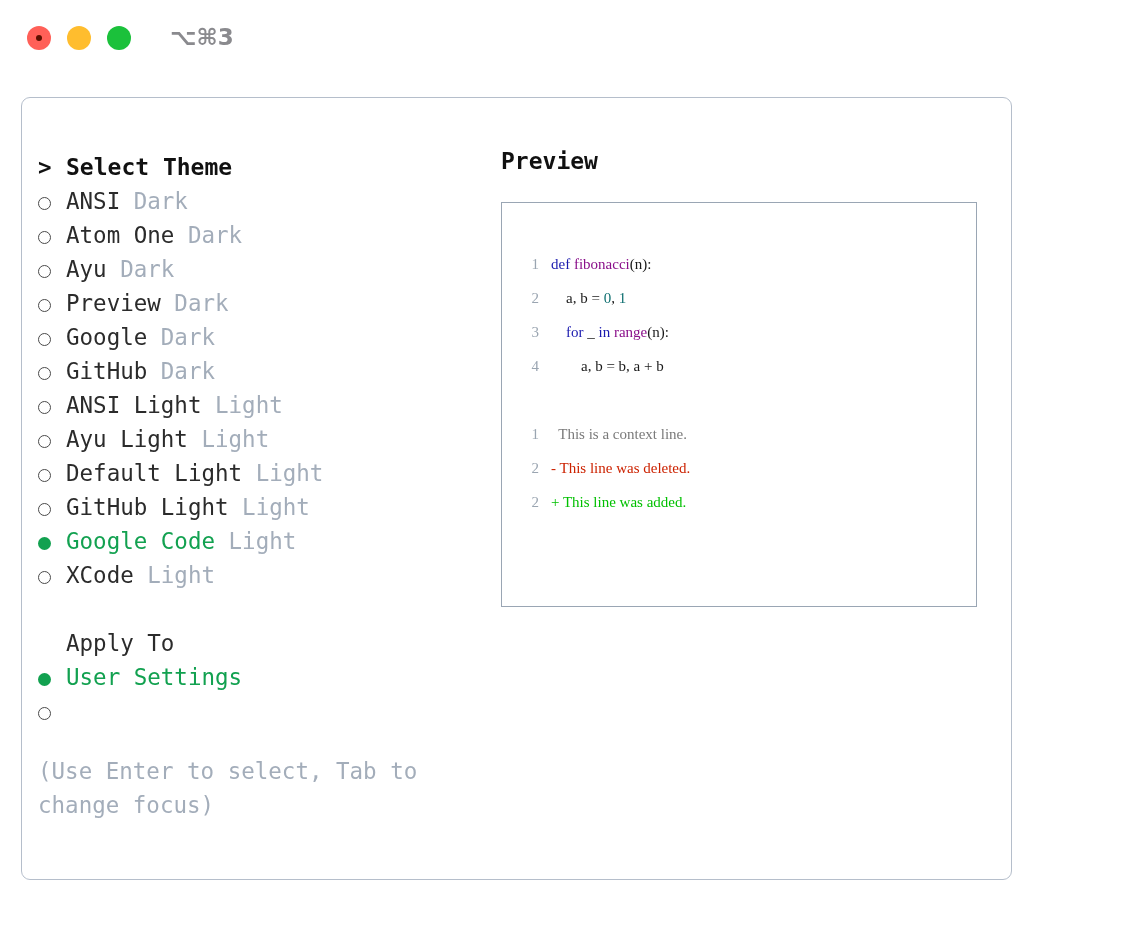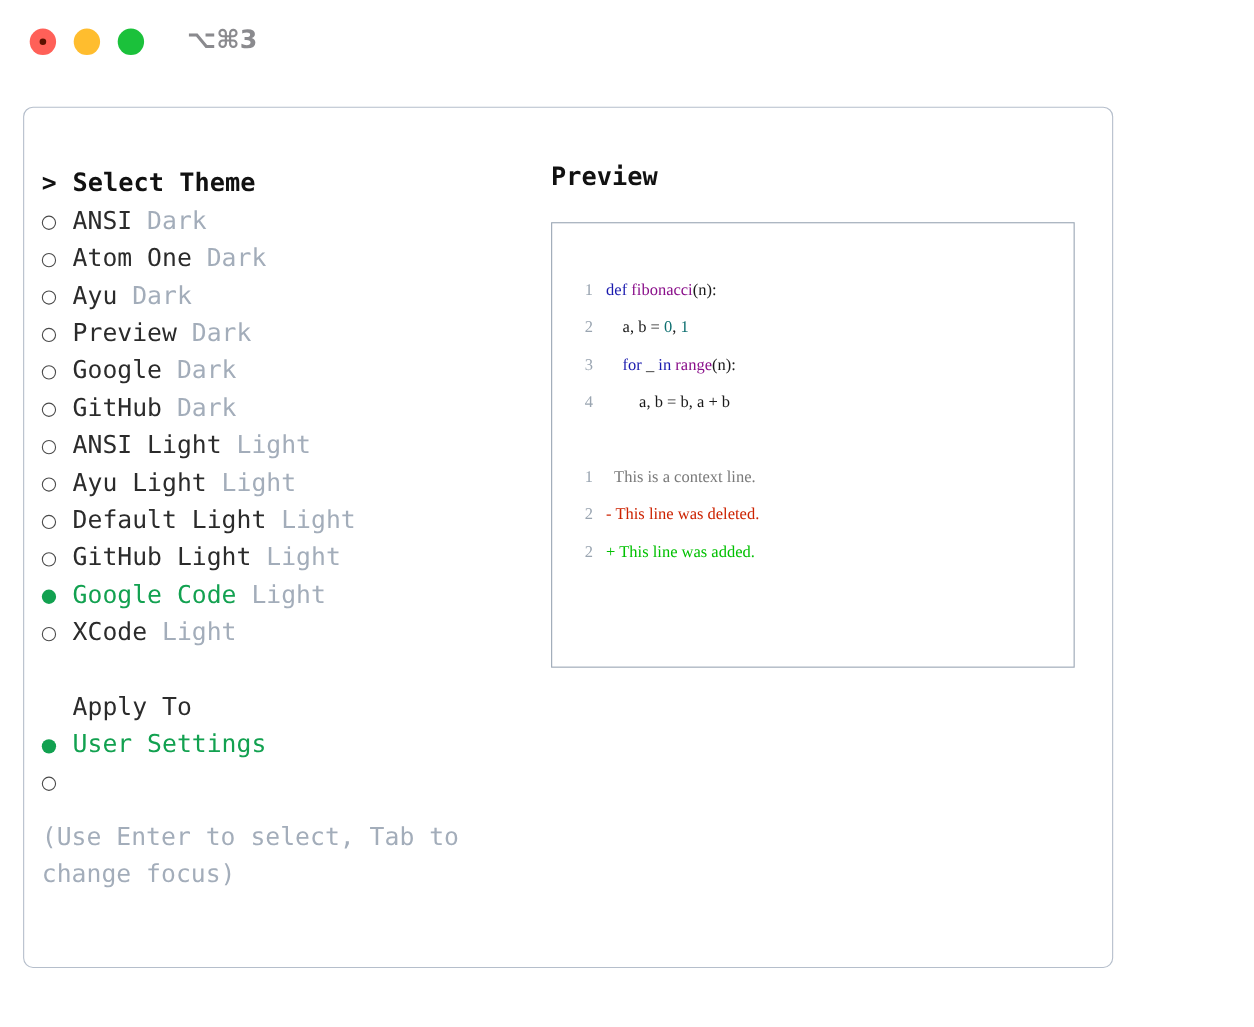--- a/index.html
+++ b/index.html
@@ -137,21 +137,21 @@
   .apply-hdr {
     color: #2B2B2B;
     font-size: 22.5px;
   }
   .apply-name { color: #2B2B2B; }
   .apply-name.sel { color: #12A150; }
 
   .spacer { height: 34px; }
 
   .hint {
-    margin-top: 16px;
+    margin-top: 26px;
     font-size: 22.5px;
     line-height: 34px;
     color: #A3ADBA;
     width: 410px;
   }
 
   
   .right-col {
     position: absolute;
     left: 479px;

